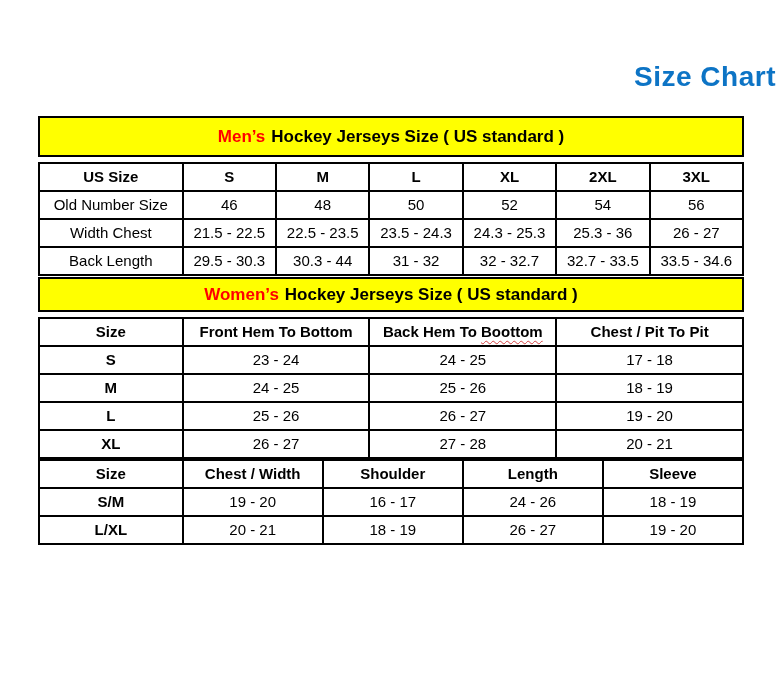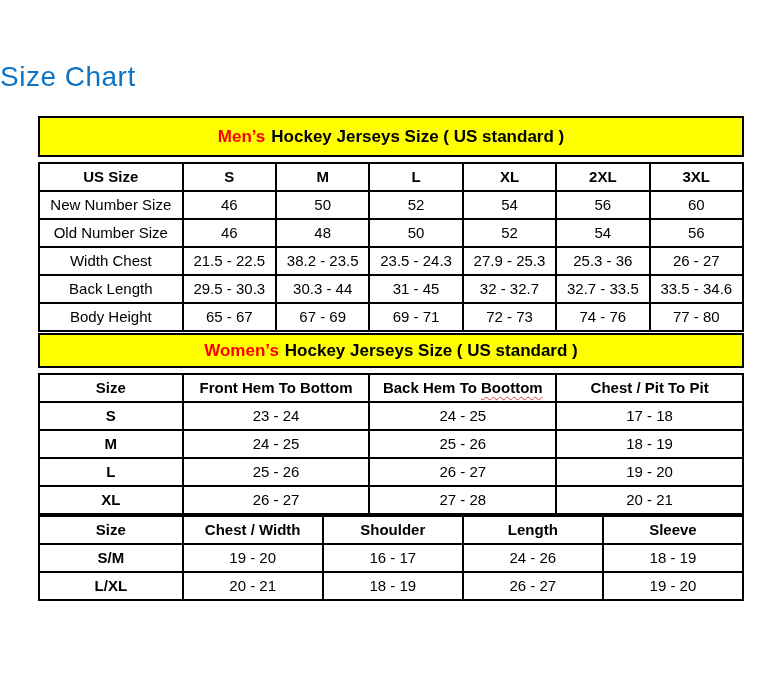--- a/index.html
+++ b/index.html
@@ -16,25 +16,25 @@
   }
   body {
     width: 776px; height: 692px;
     overflow: hidden;
     font-family: "Liberation Sans", sans-serif;
     color: var(--ink);
   }
   h1.page-title {
     margin: 0 0 22px 0;
     padding-top: 60px;
-    text-align: left;
+    text-align: right;
     color: var(--blue);
     font-size: 28px;
     line-height: 34px;
-    font-weight: 400;
+    font-weight: 700;
     letter-spacing: 0.5px;
   }
   .container {
     width: 706px;
     margin-left: 38px;
   }
   .band {
     background: var(--yellow);
     border: 2px solid var(--ink);
     text-align: center;
@@ -96,63 +96,45 @@
             <th>S</th>
             <th>M</th>
             <th>L</th>
             <th>XL</th>
             <th>2XL</th>
             <th>3XL</th>
           </tr>
         </thead>
         <tbody>
           <tr>
-            <td class="row-label">New Number Size</td>
-            <td>46</td>
-            <td>50</td>
-            <td>52</td>
-            <td>54</td>
-            <td>56</td>
-            <td>60</td>
-          </tr>
-          <tr>
             <td class="row-label">Old Number Size</td>
             <td>46</td>
             <td>48</td>
             <td>50</td>
             <td>52</td>
             <td>54</td>
             <td>56</td>
           </tr>
           <tr>
             <td class="row-label">Width Chest</td>
             <td>21.5 - 22.5</td>
-            <td>38.2 - 23.5</td>
+            <td>22.5 - 23.5</td>
             <td>23.5 - 24.3</td>
-            <td>27.9 - 25.3</td>
+            <td>24.3 - 25.3</td>
             <td>25.3 - 36</td>
             <td>26 - 27</td>
           </tr>
           <tr>
             <td class="row-label">Back Length</td>
             <td>29.5 - 30.3</td>
             <td>30.3 - 44</td>
-            <td>31 - 45</td>
+            <td>31 - 32</td>
             <td>32 - 32.7</td>
             <td>32.7 - 33.5</td>
             <td>33.5 - 34.6</td>
-          </tr>
-          <tr>
-            <td class="row-label">Body Height</td>
-            <td>65 - 67</td>
-            <td>67 - 69</td>
-            <td>69 - 71</td>
-            <td>72 - 73</td>
-            <td>74 - 76</td>
-            <td>77 - 80</td>
           </tr>
         </tbody>
       </table>
       <div class="band band-womens"><span class="hl">Women’s</span><span>Hockey Jerseys Size ( US standard )</span></div>
       <table class="size-table bold-labels">
         <colgroup>
           <col class="label-col">
           <col>
           <col>
           <col>

